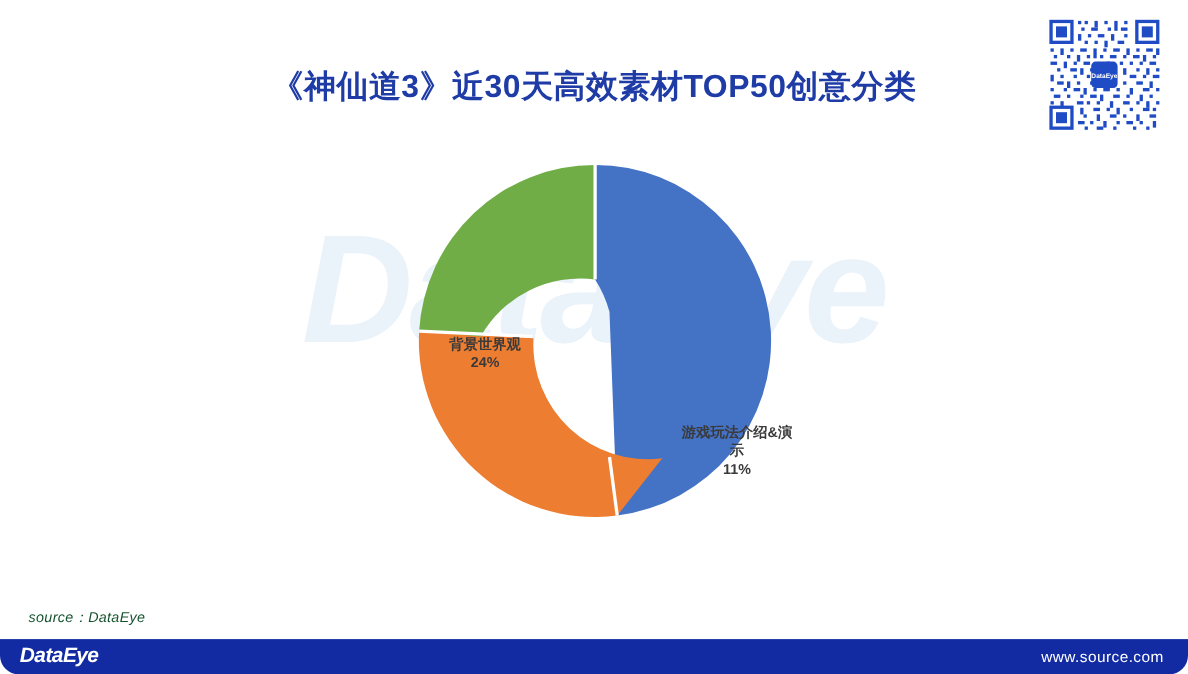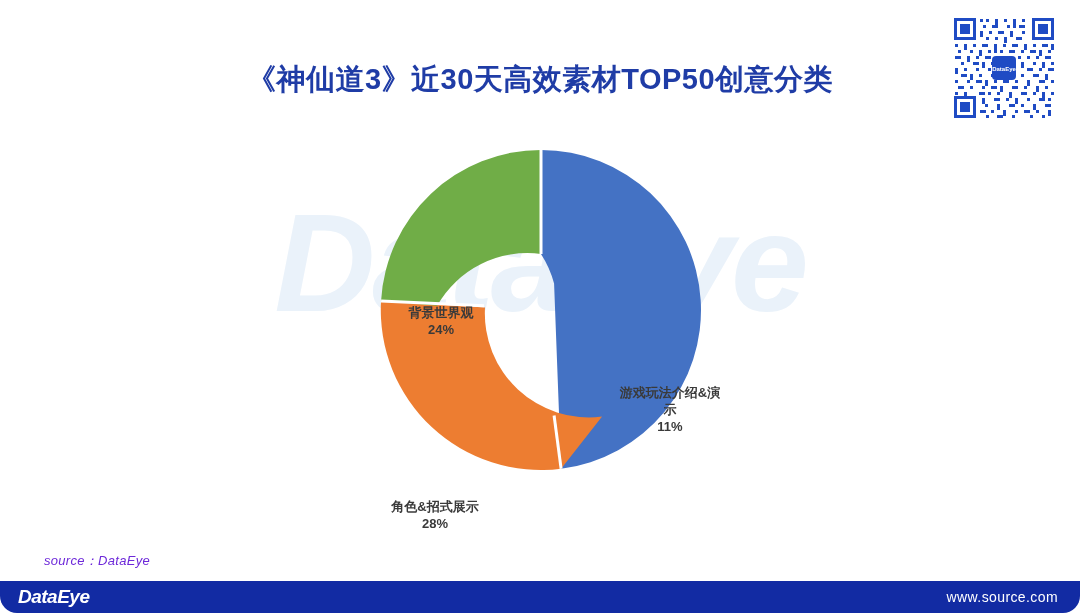--- a/index.html
+++ b/index.html
@@ -118,24 +118,23 @@
     z-index: 5;
   }
 
   
   .source {
     position: absolute;
     left: 26px;
     top: 552px;
     font-size: 13px;
     font-style: italic;
-    color: #6d28d9;
+    color: #14532d;
     letter-spacing: 0.3px;
     z-index: 5;
-    margin-left: 18px;
   }
 
   
   .footer {
     position: absolute;
     left: 0;
     bottom: 0;
     width: 1080px;
     height: 32px;
     background: #122BA3;
@@ -350,24 +349,20 @@
         <line x1="40.05" y1="175.95" x2="143.03" y2="180.87"></line>
       </g>
     </svg>
 
     <div class="dlabel label-blue">
       <span>游戏玩法介绍&amp;演</span>
       <span>示</span>
       <span class="pct">11%</span>
     </div>
 
-    <div class="dlabel label-orange">
-      <span>角色&amp;招式展示</span>
-      <span class="pct">28%</span>
-    </div>
 
     <div class="dlabel label-green">
       <span>背景世界观</span>
       <span class="pct">24%</span>
     </div>
   </div>
 
   <div class="source">source：DataEye</div>
 
   <div class="footer">

